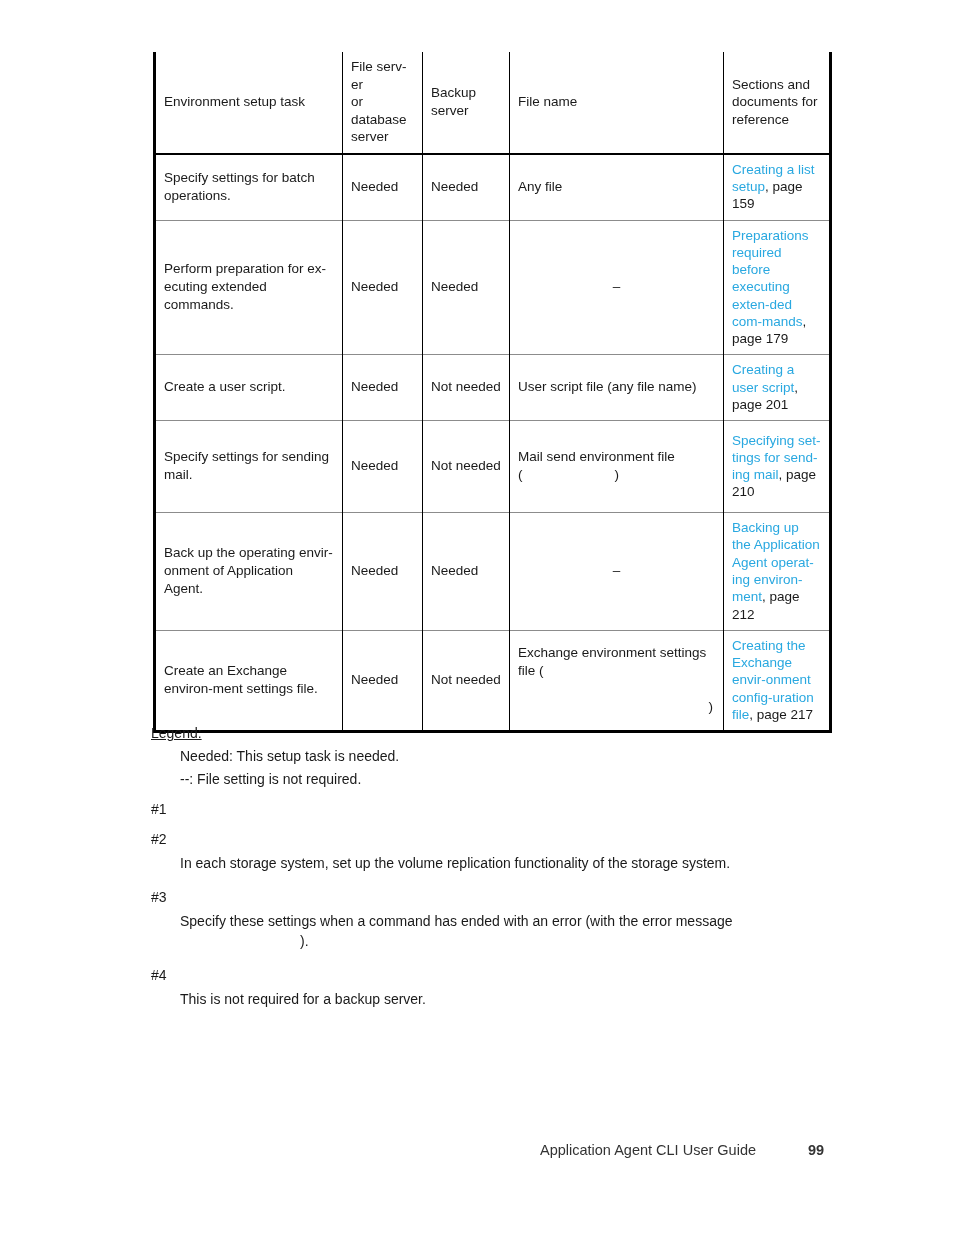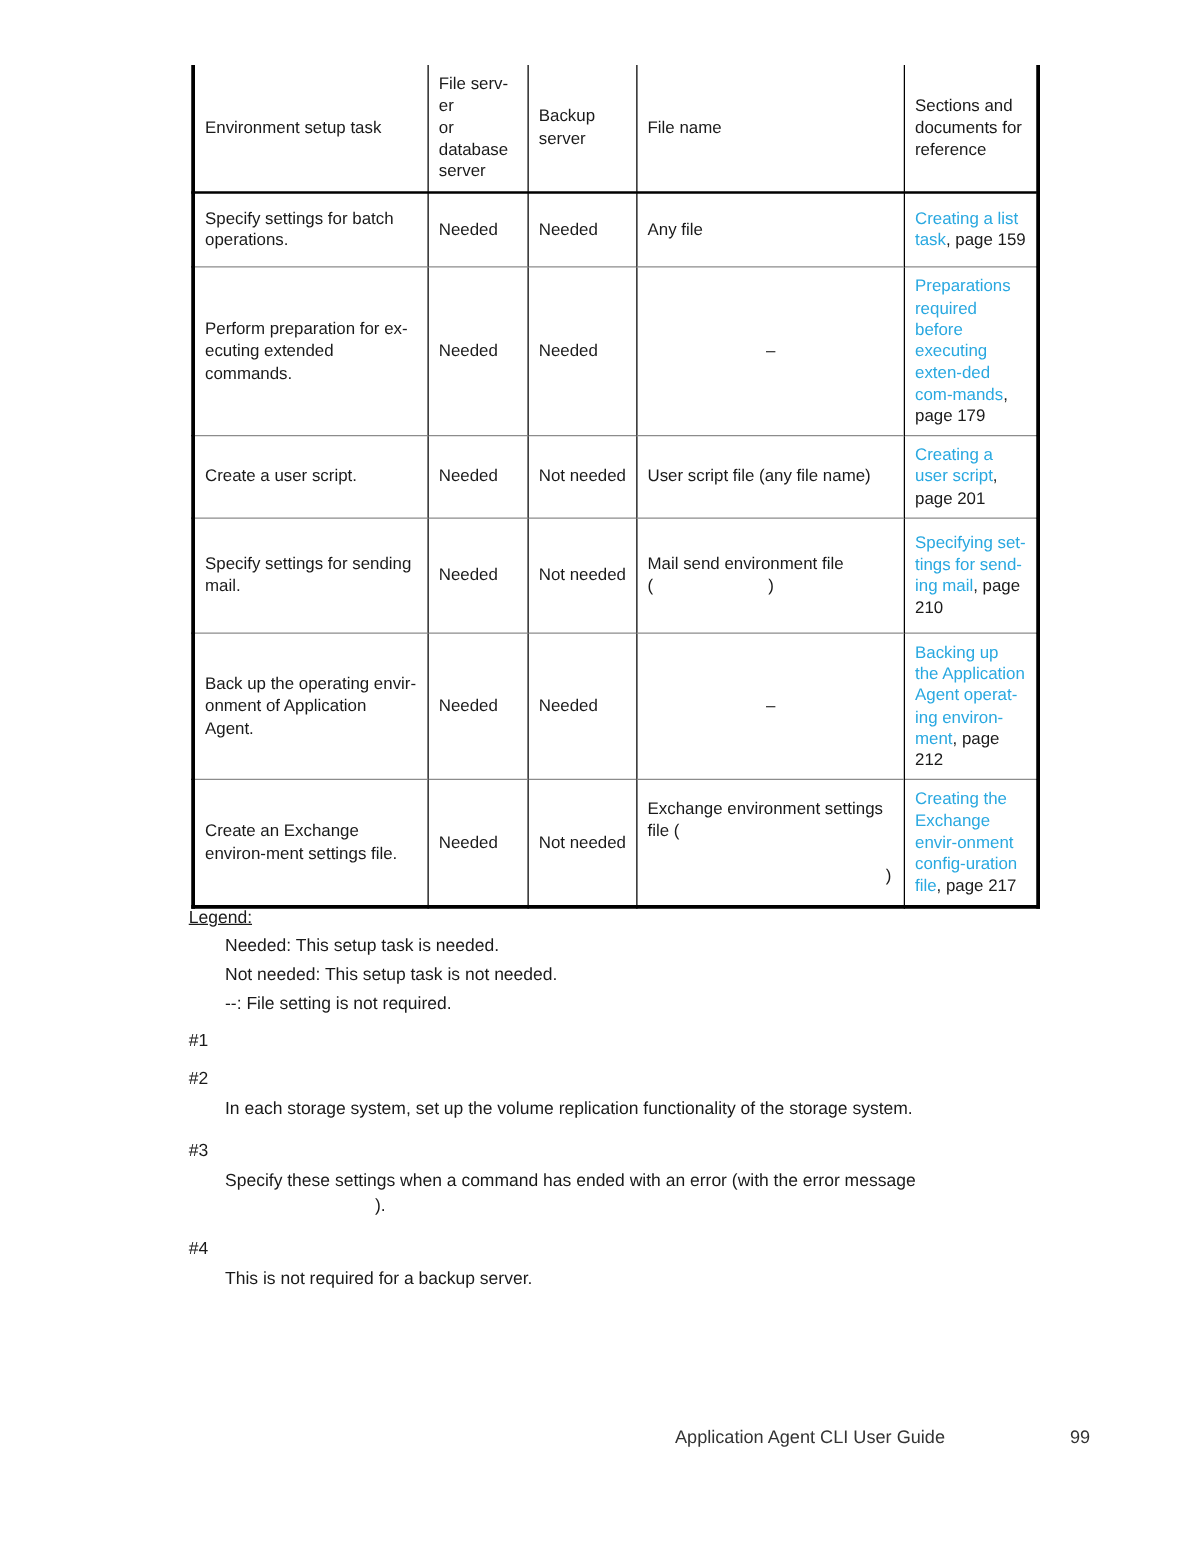--- a/index.html
+++ b/index.html
@@ -164,22 +164,23 @@
     color: #333;
   }
   .footer .guide-title {
     position: absolute;
     left: 540px;
     top: 0;
     white-space: nowrap;
   }
   .footer .page-number {
     position: absolute;
-    left: 856px;
+    left: 808px;
     top: 0;
+    font-weight: bold;
   }
 </style>
 </head>
 <body>
 
 <div class="page">
 
   <div class="table-wrap">
     <table class="setup-table">
       <colgroup>
@@ -210,21 +211,21 @@
         <tr style="height:60px">
           <td class="col-task">Specify settings for batch operations.</td>
           <td class="col-server">
             <span>Needed</span>
           </td>
           <td class="col-server">
             <span>Needed</span>
           </td>
           <td class="col-file">Any file</td>
           <td class="col-ref">
-            <span class="xref">Creating a list task</span><span class="ref-page">, page 159</span>
+            <span class="xref">Creating a list setup</span><span class="ref-page">, page 159</span>
           </td>
         </tr>
 
 
         <tr style="height:98px">
           <td class="col-task">Perform preparation for ex-ecuting extended commands.</td>
           <td class="col-server">
             <span>Needed</span>
           </td>
           <td class="col-server">
@@ -299,21 +300,20 @@
         </tr>
 
       </tbody>
     </table>
   </div>
 
   <div class="notes">
 
     <p class="legend-title">Legend:</p>
     <p class="legend-item">Needed: This setup task is needed.</p>
-    <p class="legend-item">Not needed: This setup task is not needed.</p>
     <p class="legend-item">--: File setting is not required.</p>
 
     <p class="fn-marker">#1</p>
 
     <p class="fn-marker">#2</p>
     <p class="fn-body">In each storage system, set up the volume replication functionality of the storage system.</p>
 
     <p class="fn-marker">#3</p>
     <p class="fn-body"><span>Specify these settings when a command has ended with an error (with the error message</span><span class="gap-line">).</span></p>
 

